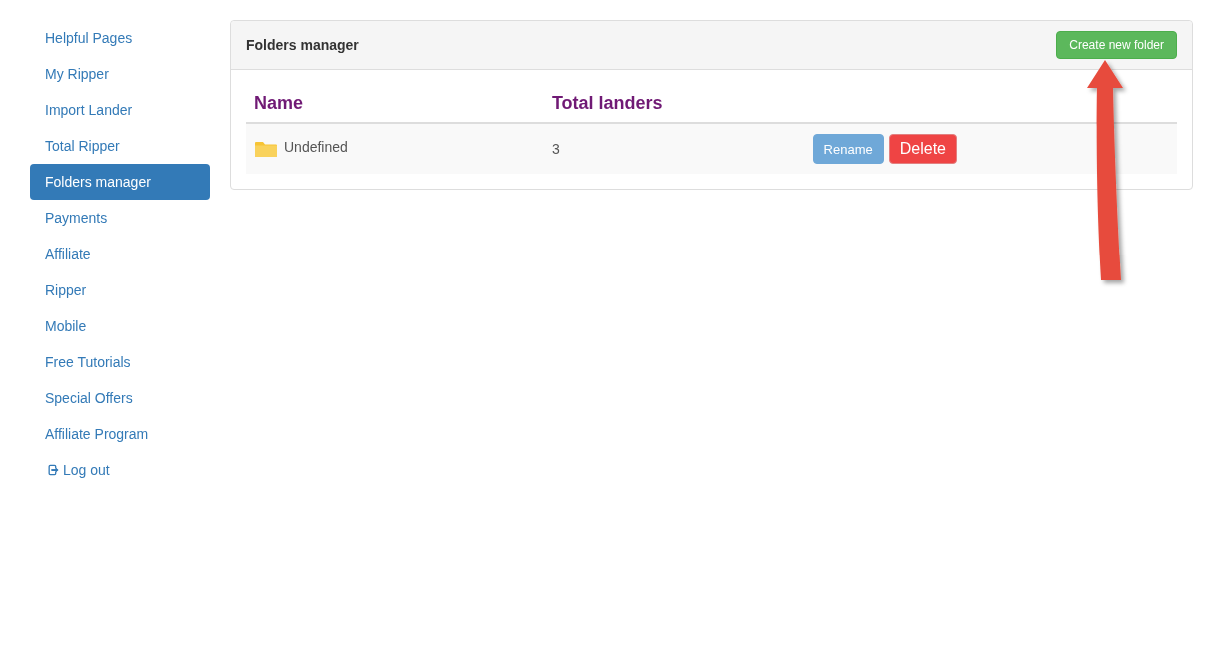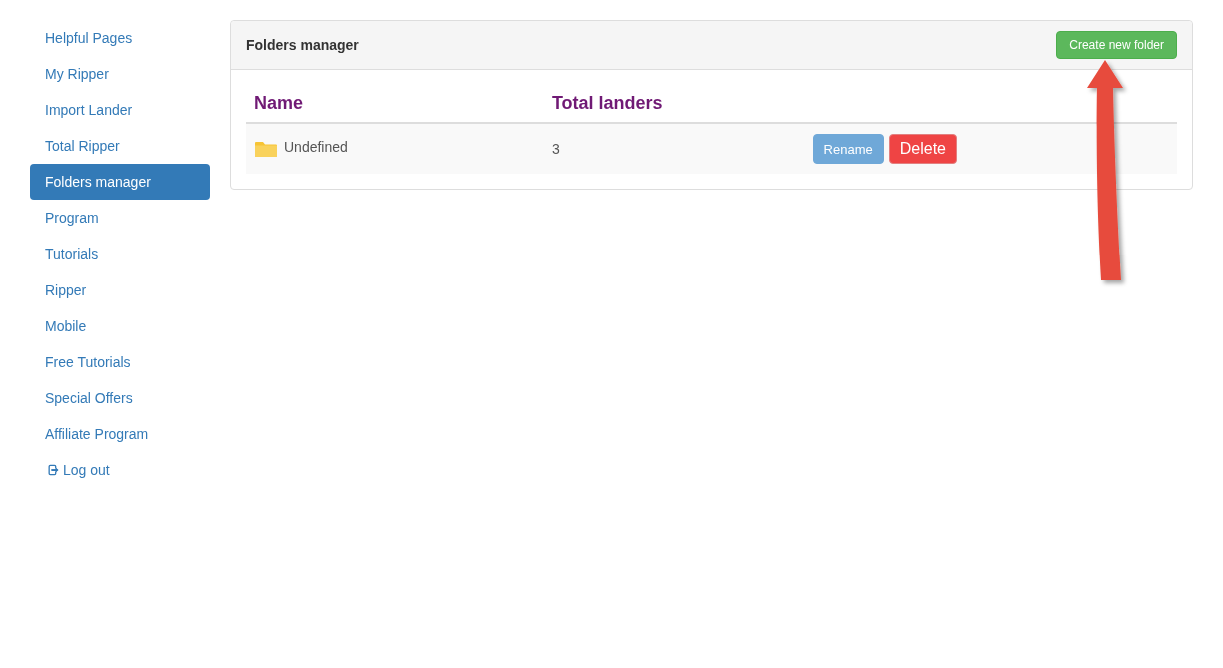--- a/index.html
+++ b/index.html
@@ -138,22 +138,22 @@
 </head>
 <body>
 
 <div class="container">
   <nav class="sidebar">
     <a class="nav-item"><span>Helpful Pages</span></a>
     <a class="nav-item"><span>My Ripper</span></a>
     <a class="nav-item"><span>Import Lander</span></a>
     <a class="nav-item"><span>Total Ripper</span></a>
     <a class="nav-item active"><span>Folders manager</span></a>
-    <a class="nav-item"><span>Program</span></a>
-    <a class="nav-item"><span>Tutorials</span></a>
+    <a class="nav-item"><span>Payments</span></a>
+    <a class="nav-item"><span>Affiliate</span></a>
     <a class="nav-item"><span>Ripper</span></a>
     <a class="nav-item"><span>Mobile</span></a>
     <a class="nav-item"><span>Free Tutorials</span></a>
     <a class="nav-item"><span>Special Offers</span></a>
     <a class="nav-item"><span>Affiliate Program</span></a>
     <a class="nav-item">
       <span class="logout-icon">
         <svg width="14" height="14" viewBox="0 0 16 16" fill="#337ab7">
           <path d="M6 2h5a2 2 0 0 1 2 2v2h-1.5V4a.5.5 0 0 0-.5-.5H6a.5.5 0 0 0-.5.5v8a.5.5 0 0 0 .5.5h5a.5.5 0 0 0 .5-.5v-2H13v2a2 2 0 0 1-2 2H6a2 2 0 0 1-2-2V4a2 2 0 0 1 2-2z"></path>
           <path d="M10.5 8l-3-2.5v1.75H2v1.5h5.5v1.75L10.5 8z" transform="translate(5 0)"></path>

